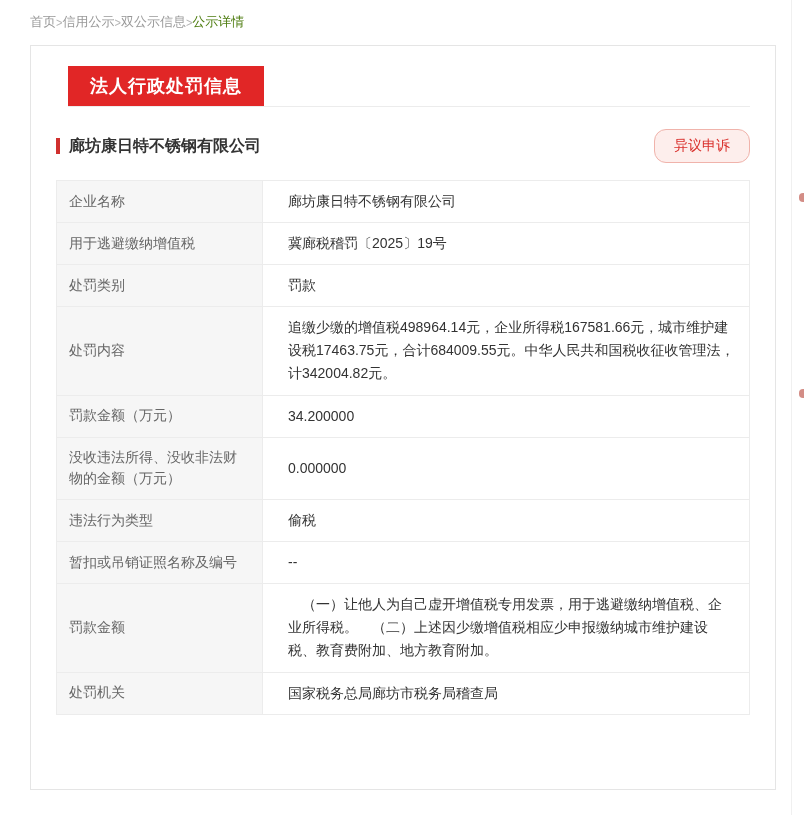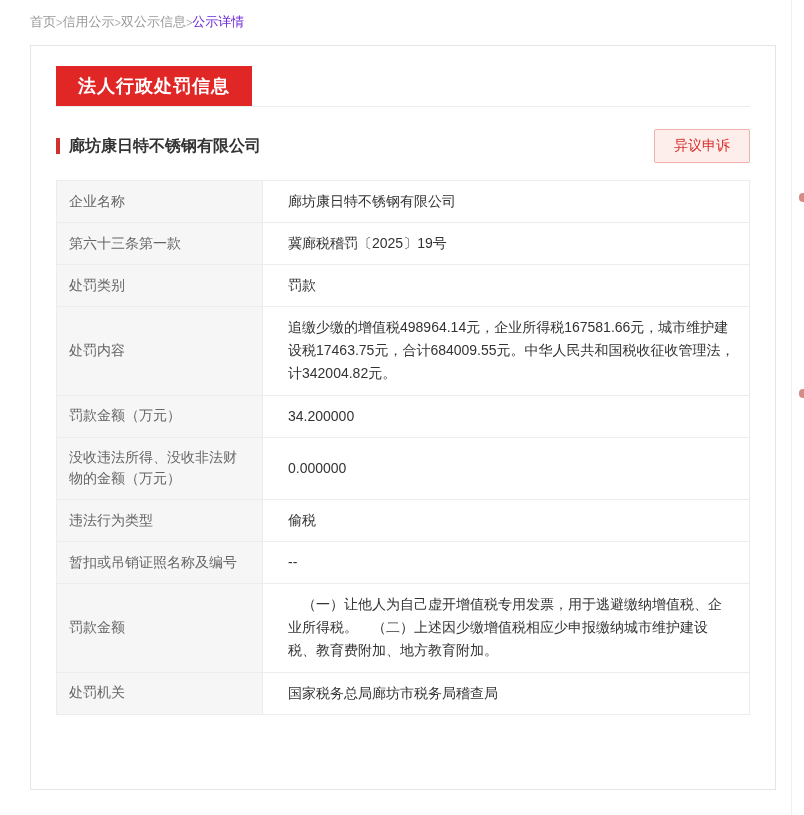--- a/index.html
+++ b/index.html
@@ -8,39 +8,39 @@
   }
   *{box-sizing:border-box;}
   html,body{margin:0;padding:0;}
   body{
     width:804px;height:815px;background:#fff;position:relative;overflow:hidden;
     font-family:"Liberation Sans","DejaVu Sans",sans-serif;
   }
   
   .breadcrumb{display:flex;align-items:center;padding:13px 0 0 30px;font-size:13px;color:#999;}
   .crumb{color:#999;cursor:pointer;}
-  .crumb.current{color:#6d28d9;cursor:default;}
+  .crumb.current{color:#4d7c0f;cursor:default;}
   .sep{color:#b5b5b5;font-size:11px;transform:scaleY(1.15);}
   
   .card{
     margin:14px 28px 0 30px;background:#fff;border:1px solid #e5e5e5;
     padding:20px 25px 22px;min-height:745px;
   }
-  .banner-wrap{border-bottom:1px solid var(--border);}
+  .banner-wrap{border-bottom:1px solid var(--border);margin-left:12px;}
   .banner{
     display:inline-block;background:var(--red);color:#fff;font-size:18px;
     font-weight:bold;padding:8px 22px;letter-spacing:1px;vertical-align:bottom;
   }
   .title-row{display:flex;justify-content:space-between;align-items:center;margin:22px 0 17px;}
   .title-left{display:flex;align-items:center;gap:9px;}
   .title-bar{width:4px;height:16px;background:#d0302e;}
   .company-name{font-size:16px;font-weight:bold;color:#333;}
   .appeal-btn{
     background:var(--btn-bg);border:1px solid var(--btn-border);color:var(--btn-text);
-    font-size:14px;padding:7px 19px;border-radius:2px;cursor:pointer;
+    font-size:14px;padding:7px 19px;border-radius:12px;cursor:pointer;
     font-family:Liberation Serif, serif;
   }
   
   table.info{width:100%;border-collapse:collapse;font-size:14px;}
   td{border:1px solid var(--border);vertical-align:middle;}
   td.label{
     width:206px;background:var(--label-bg);color:var(--label-text);
     padding:9px 12px;line-height:1.55;
   }
   td.value{color:var(--value-text);padding:9px 14px 9px 25px;line-height:1.65;}
@@ -77,21 +77,21 @@
     <button class="appeal-btn">异议申诉</button>
   </div>
 
   <table class="info">
     <tbody>
       <tr>
         <td class="label">企业名称</td>
         <td class="value">廊坊康日特不锈钢有限公司</td>
       </tr>
       <tr>
-        <td class="label">第六十三条第一款</td>
+        <td class="label">用于逃避缴纳增值税</td>
         <td class="value">冀廊税稽罚〔2025〕19号</td>
       </tr>
       <tr>
         <td class="label">处罚类别</td>
         <td class="value">罚款</td>
       </tr>
       <tr>
         <td class="label">处罚内容</td>
         <td class="value">追缴少缴的增值税498964.14元，企业所得税167581.66元，城市维护建设税17463.75元，合计684009.55元。中华人民共和国税收征收管理法，计342004.82元。</td>
       </tr>

